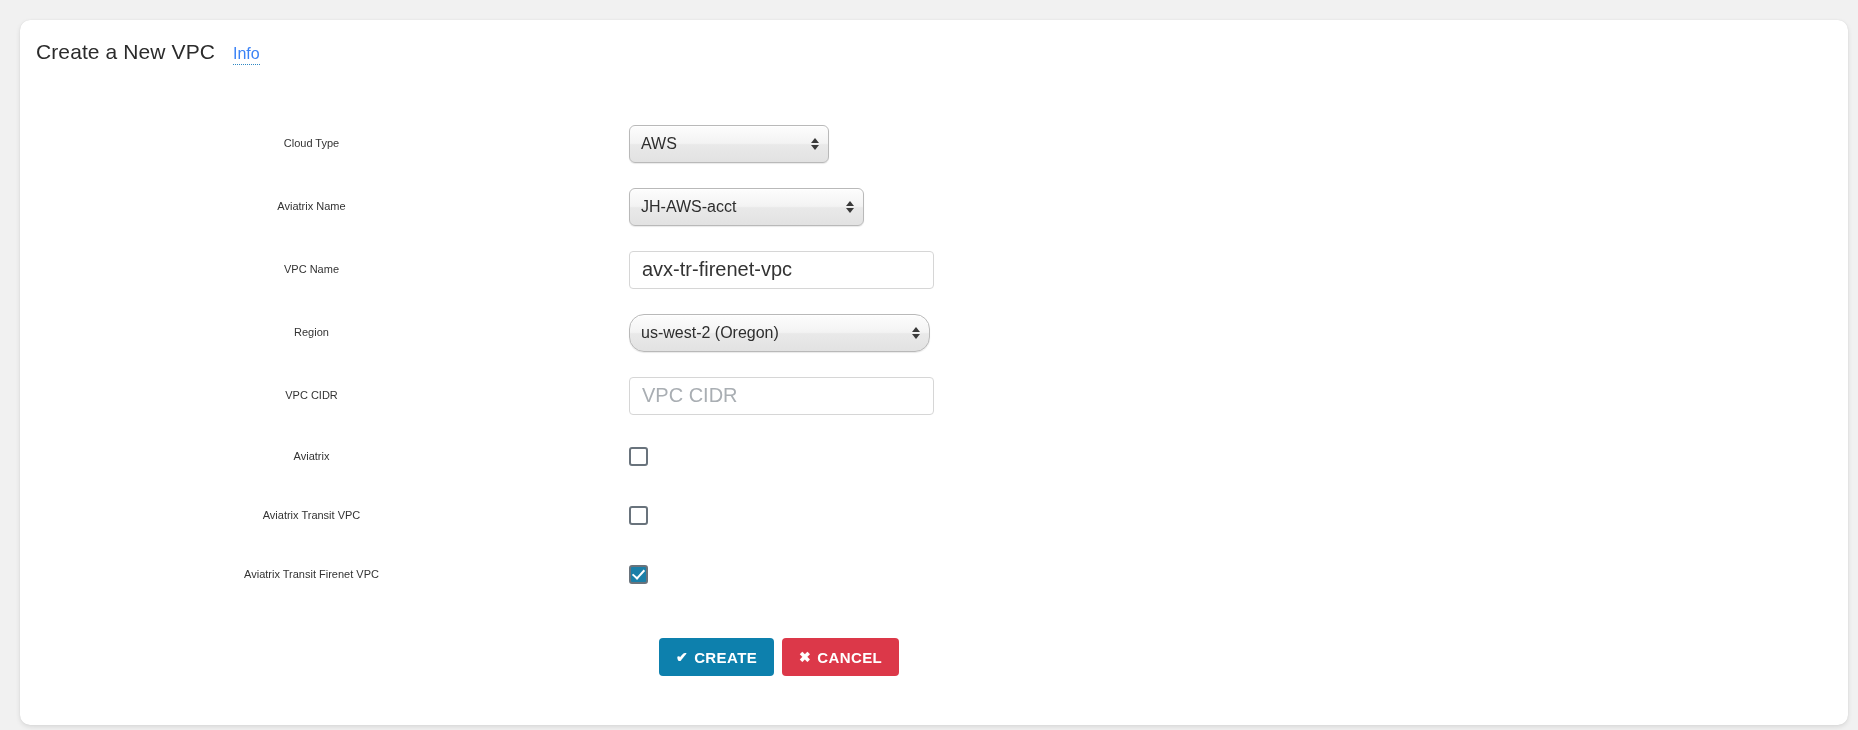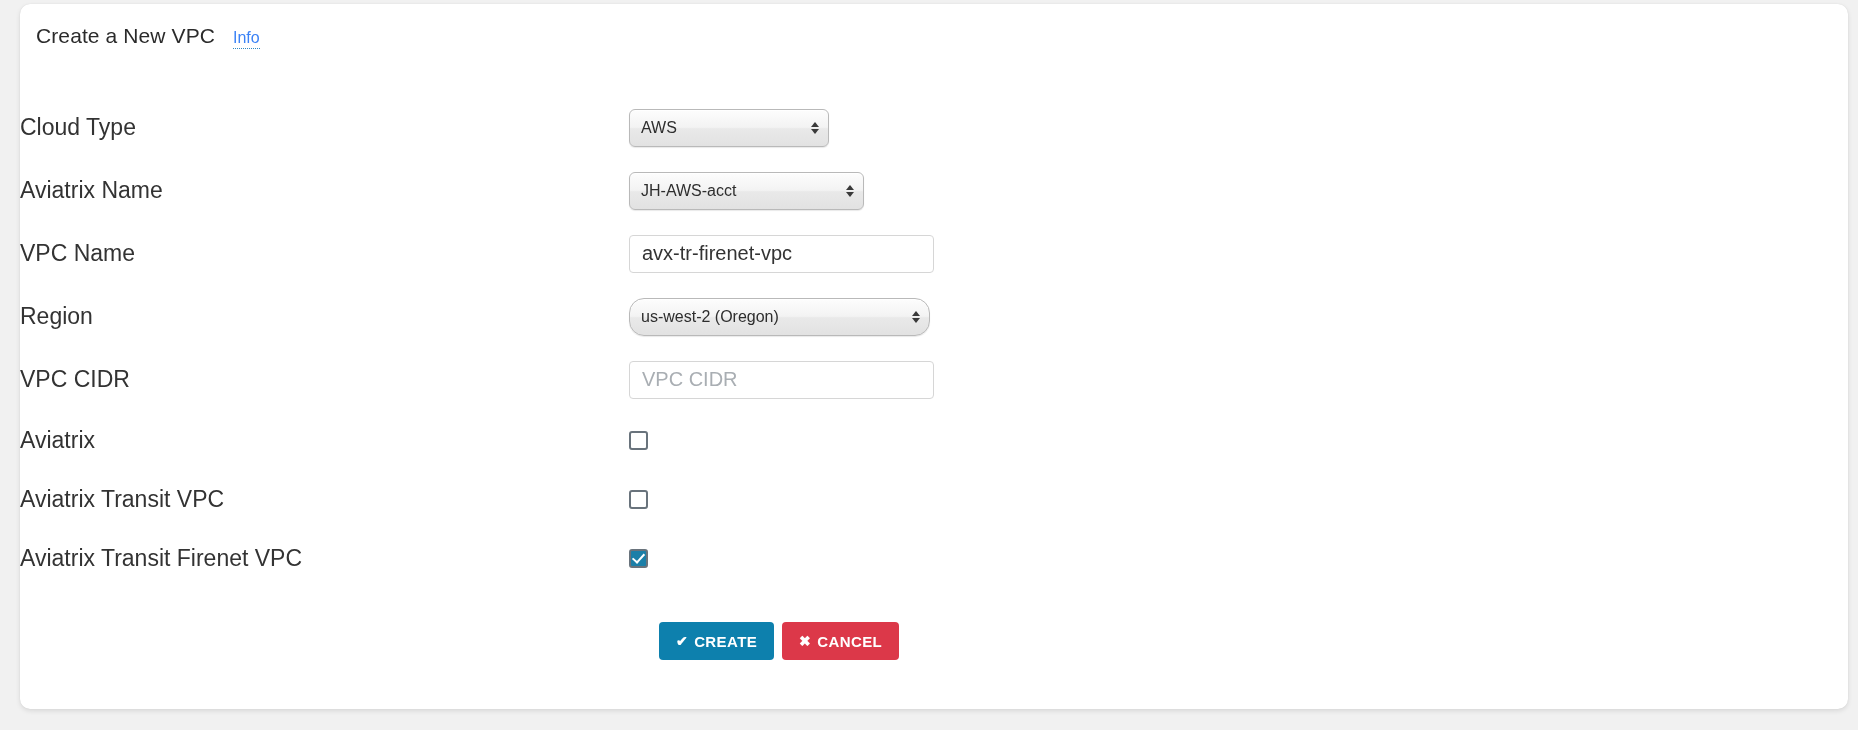--- a/index.html
+++ b/index.html
@@ -21,21 +21,21 @@
     left: 0;
     top: 0;
     width: 1858px;
     height: 730px;
     background: #f1f1f1;
   }
 
   .card {
     position: absolute;
     left: 20px;
-    top: 4px;
+    top: 20px;
     width: 1828px;
     height: 705px;
     background: #ffffff;
     border-radius: 10px;
     box-shadow: 0 2px 5px rgba(0,0,0,0.10), 0 0 1px rgba(0,0,0,0.12);
     box-sizing: border-box;
     overflow: hidden;
   }
 
   
@@ -74,24 +74,24 @@
   .form-row {
     position: relative;
     display: flex;
     align-items: center;
     height: 63px;
   }
   .form-row.row-checkbox { height: 59px; }
 
   .field-label {
     width: 609px;
-    text-align: left;
+    text-align: center;
     padding-right: 26px;
     box-sizing: border-box;
-    font-size: 23px;
+    font-size: 11px;
     color: #333333;
     font-weight: 400;
     white-space: nowrap;
     line-height: 1.2;
   }
 
   .field-control {
     display: flex;
     align-items: flex-end;
   }

